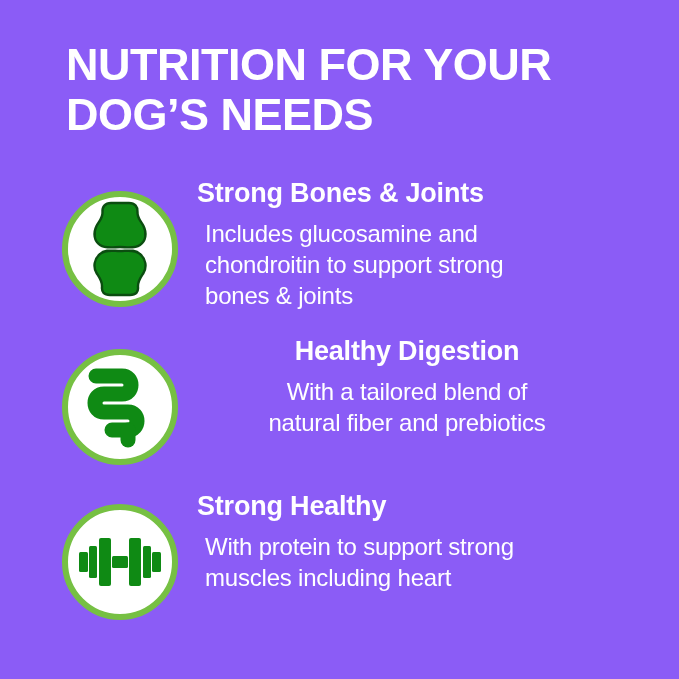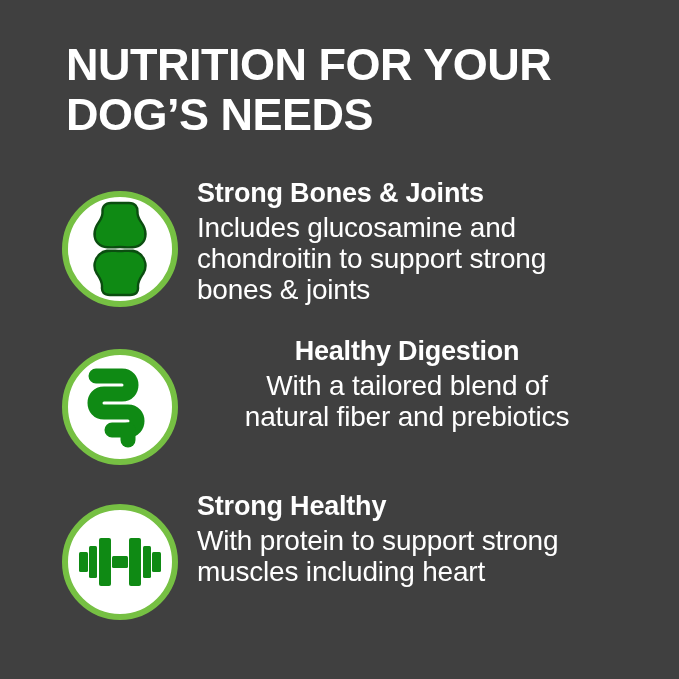--- a/index.html
+++ b/index.html
@@ -9,21 +9,21 @@
   body {
     width: 679px;
     height: 679px;
     overflow: hidden;
     font-family: "Liberation Sans", sans-serif;
   }
   #infographic {
     position: relative;
     width: 679px;
     height: 679px;
-    background: #404040;
+    background: #8b5cf6;
     box-sizing: border-box;
   }
 
   
   .headline {
     position: absolute;
     left: 66px;
     top: 40px;
     width: 560px;
     color: #ffffff;
@@ -75,24 +75,24 @@
     font-weight: 700;
     font-size: 27px;
     line-height: 33px;
     letter-spacing: -0.2px;
     margin: 0 0 2px 0;
   }
   .benefit-desc {
     color: #ffffff;
     font-family: "Liberation Sans", sans-serif;
     font-weight: 400;
-    font-size: 28px;
+    font-size: 24px;
     line-height: 31px;
     letter-spacing: -0.2px;
-    margin: 0;
+    margin: 8px;
     white-space: pre-line;
   }
 </style>
 </head>
 <body>
 
 <div id="infographic">
 
   <div class="headline">NUTRITION FOR YOUR
 DOG’S NEEDS</div>

